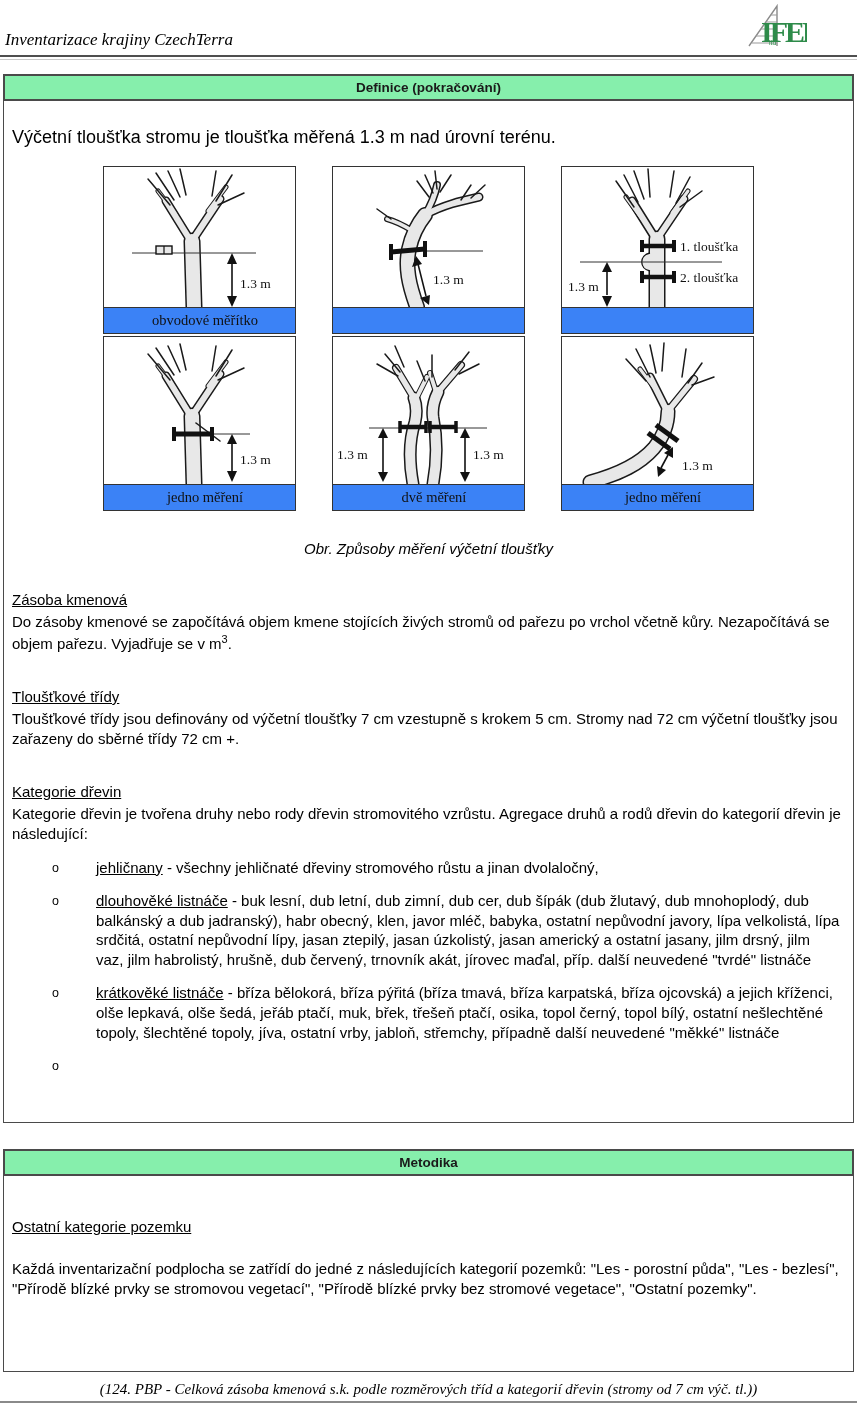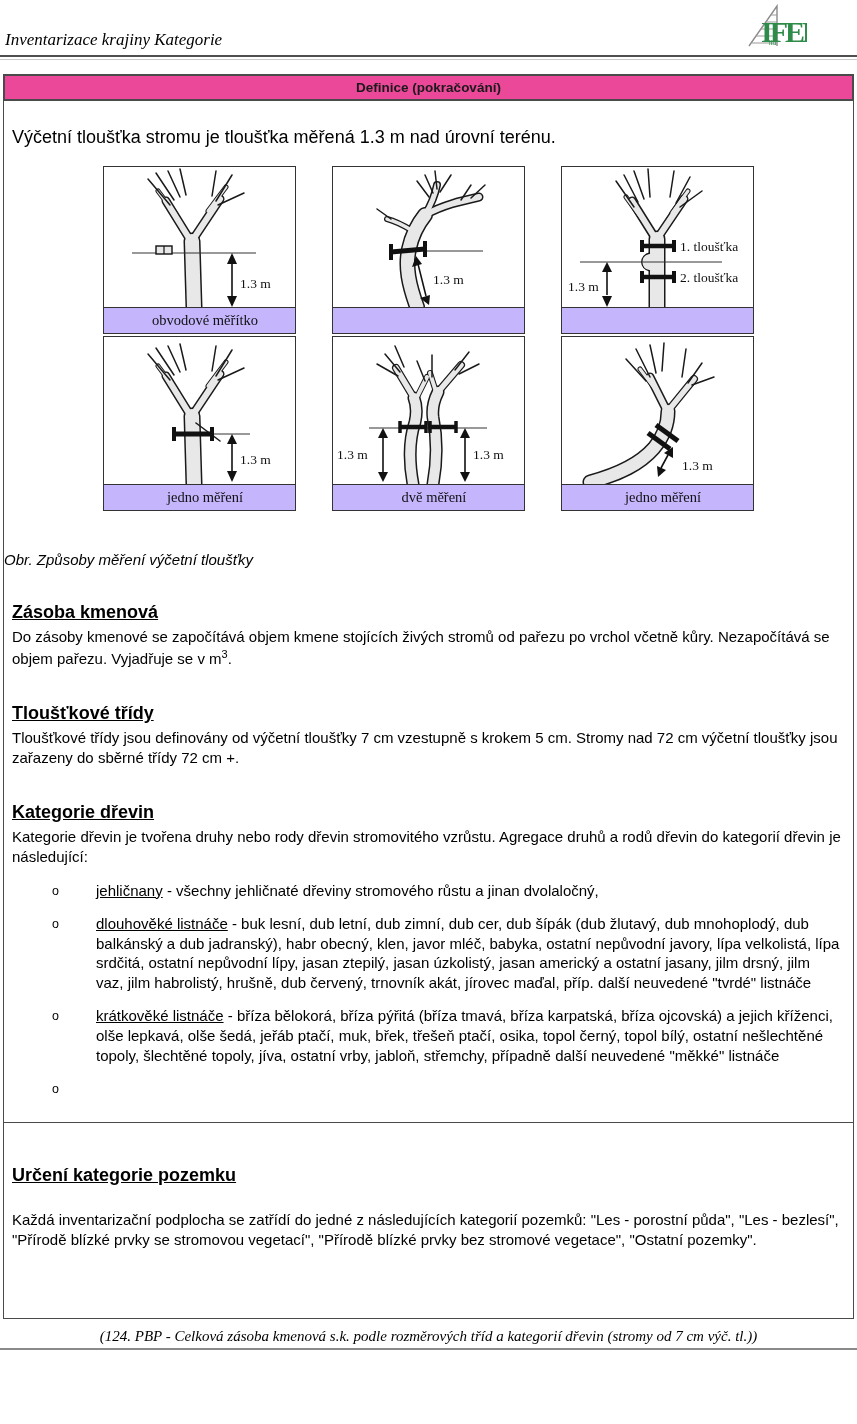--- a/index.html
+++ b/index.html
@@ -12,49 +12,49 @@
   .header { position:relative; height:57px; border-bottom:2px solid #4f4f4f; }
   .header-title {
     position:absolute; left:5px; top:30px;
     font-family:"Liberation Serif", serif; font-style:italic; font-size:17px;
   }
   .logo { position:absolute; right:50px; top:2px; }
   .hr-light { height:1px; background:#c9c9c9; margin-top:2px; }
 
   
   .titlebar {
-    margin:14px 3px 0 3px; background:#ec4899; border:2px solid #4a4a4a;
+    margin:14px 3px 0 3px; background:#86efac; border:2px solid #4a4a4a;
     text-align:center; font-weight:bold; font-size:13.5px; padding:4px 0; color:#1a1a1a;
   }
   .contentbox {
     margin:0 3px; border:1px solid #4a4a4a; border-top:none; background:#fff; overflow:hidden;
   }
   .box-definice { height:1022px; }
   .box-metodika { height:196px; }
 
   .intro { font-size:18px; margin:26px 8px 0 8px; }
 
   
   .figure-row { display:flex; justify-content:center; gap:36px; }
   .figure-row.first { margin-top:18px; }
   .figure-row.second { margin-top:2px; }
   .panel { width:193px; border:1px solid #333; background:#fff; }
   .panel svg { display:block; }
   .strip {
-    height:26px; background:#c4b5fd; border-top:1px solid #333;
+    height:26px; background:#3b82f6; border-top:1px solid #333;
     display:flex; align-items:center; justify-content:center;
     font-family:"Liberation Serif", serif; font-size:14.5px; color:#111;padding-left:11px;
   }
   .fig-caption {
-    font-style:italic; font-size:15px; margin-top:40px;
+    text-align:center; font-style:italic; font-size:15px; margin-top:29px;
   }
 
   
   .sec-heading {
-    font-weight:bold; text-decoration:underline; font-size:18px; margin:34px 8px 0 8px;
+    font-weight:normal; text-decoration:underline; font-size:15px; margin:34px 8px 0 8px;
   }
   .sec-para { font-size:15px; line-height:1.33; margin:4px 8px 0 8px; }
   sup { font-size:11px; }
   .bullets { margin-top:14px; }
   .bullet { display:flex; margin-bottom:13px; font-size:15px; line-height:1.33; }
   .bullet-marker { flex:0 0 44px; margin-left:48px; font-size:12.5px; padding-top:2px; }
   .bullet-text { flex:1; margin-right:12px; }
   .bullet-term { text-decoration:underline; }
 
   
@@ -75,21 +75,21 @@
   .footer-row { display:flex; justify-content:space-between; align-items:flex-start; padding:1px 4px 0 2px; }
   .footer-app { font-style:italic; font-weight:bold; font-size:10.5px; }
   .footer-page { font-family:"Liberation Serif", serif; font-size:16px; padding-right:2px; }
 </style>
 </head>
 <body>
 
 <div class="page">
 
   <div class="header">
-    <div class="header-title">Inventarizace krajiny Kategorie</div>
+    <div class="header-title">Inventarizace krajiny CzechTerra</div>
     <div class="logo">
       <svg width="62" height="50" viewBox="0 0 62 50">
         <path d="M4,44 L32,4 L32,44" fill="none" stroke="#8a8a8a" stroke-width="1.4"></path>
         <path d="M11,34 L32,34 M16,27 L32,27 M21,20 L32,20 M26,13 L32,13 M7,41 L32,41" stroke="#9a9a9a" stroke-width="1.2"></path>
         <text x="16" y="40" font-family="Liberation Serif, serif" font-weight="bold" font-size="30" fill="#2e8b4a" letter-spacing="-3">IFER</text>
         <text x="24" y="43" font-family="Liberation Sans, sans-serif" font-size="7" fill="#2e8b4a">ltd</text>
       </svg>
     </div>
   </div>
   <div class="hr-light"></div>
@@ -302,21 +302,24 @@
       <div class="bullet">
         <span class="bullet-marker">o</span>
         <span class="bullet-text"><span class="bullet-term">krátkověké listnáče</span><span> - bříza bělokorá, bříza pýřitá (bříza tmavá, bříza karpatská, bříza ojcovská) a jejich kříženci, olše lepkavá, olše šedá, jeřáb ptačí, muk, břek, třešeň ptačí, osika, topol černý, topol bílý, ostatní nešlechtěné topoly, šlechtěné topoly, jíva, ostatní vrby, jabloň, střemchy, případně další neuvedené "měkké" listnáče</span></span>
       </div>
       <div class="bullet">
         <span class="bullet-marker">o</span>
       </div>
     </div>
   </div>
 
+  <div class="titlebar" style="margin-top:26px;">
+    <span>Metodika</span>
+  </div>
 
   <div class="contentbox box-metodika">
-    <div class="sec-heading" style="margin-top:42px;">Určení kategorie pozemku</div>
+    <div class="sec-heading" style="margin-top:42px;">Ostatní kategorie pozemku</div>
     <div class="sec-para" style="margin-top:24px;">Každá inventarizační podplocha se zatřídí do jedné z následujících kategorií pozemků: "Les - porostní půda", "Les - bezlesí", "Přírodě blízké prvky se stromovou vegetací", "Přírodě blízké prvky bez stromové vegetace", "Ostatní pozemky".</div>
   </div>
 
   <div class="footer-caption">(124. PBP - Celková zásoba kmenová s.k. podle rozměrových tříd a kategorií dřevin (stromy od 7 cm výč. tl.))</div>
 
 </div>
 
 </body></html>

